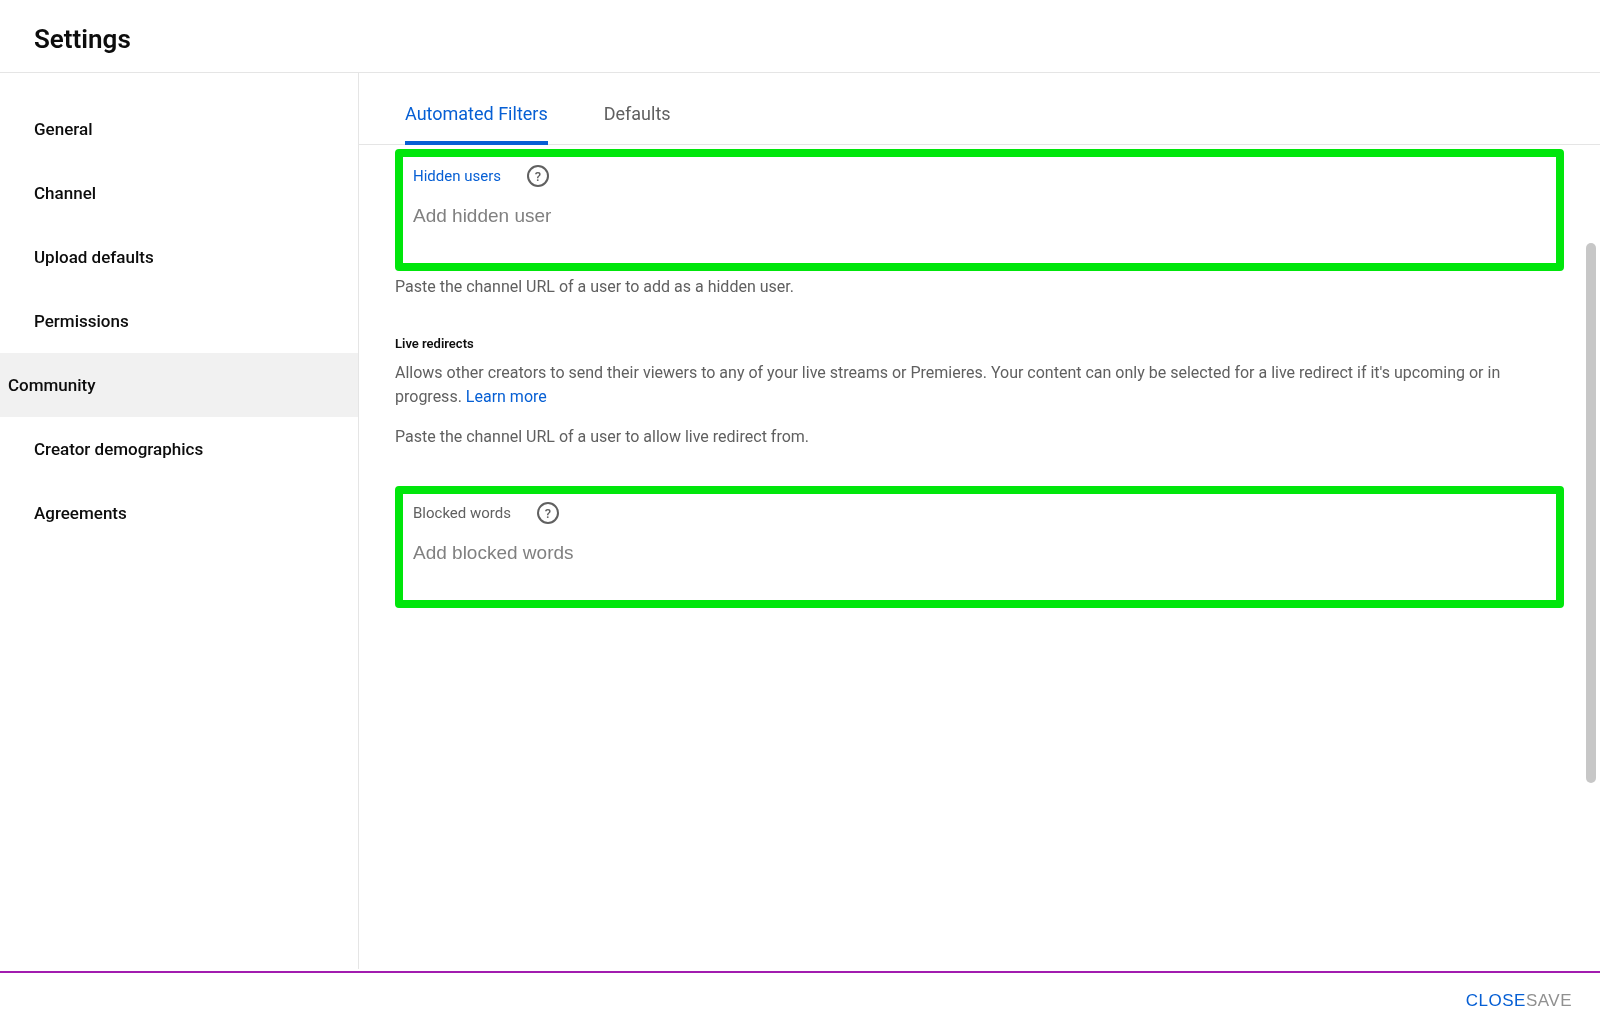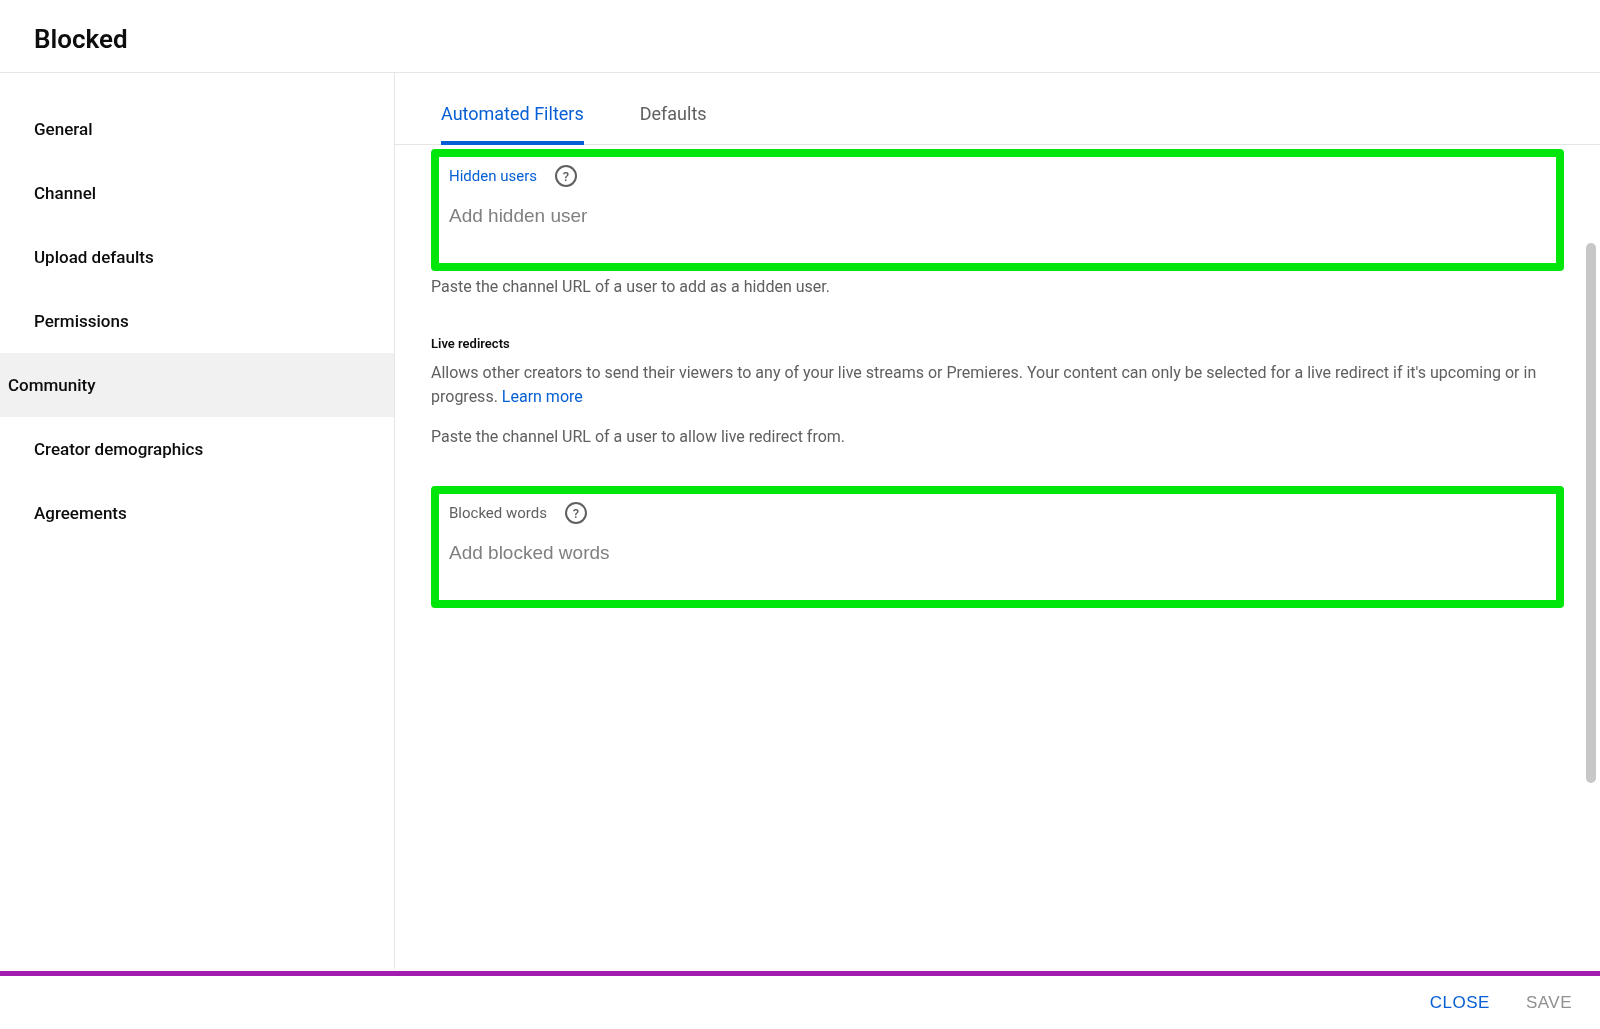--- a/index.html
+++ b/index.html
@@ -3,66 +3,66 @@
 <meta charset="utf-8">
 <style>
 * { box-sizing: border-box; margin: 0; padding: 0; }
 body { font-family: Roboto, Arial, sans-serif; background: #fff; color: #0d0d0d; width: 1600px; height: 1029px; overflow: hidden; position: relative; }
 
 .header { padding: 24px 34px 18px; border-bottom: 1px solid #e5e5e5; }
 .header h1 { font-size: 26px; font-weight: 600; color: #0d0d0d; }
 
 .body { display: flex; height: calc(100% - 75px - 58px); }
 
-.sidebar { width: 395px; border-right: 1px solid #e5e5e5; padding-top: 24px; }
+.sidebar { width: 359px; border-right: 1px solid #e5e5e5; padding-top: 24px; }
 .sidebar-item { padding: 22px 34px; font-size: 17px; font-weight: 500; color: #0d0d0d; cursor: pointer; }
 .sidebar-item.active { background: #f1f1f1; padding-left: 8px; }
 
 .main { flex: 1; position: relative; overflow: hidden; }
 
 .tabs { display: flex; gap: 56px; padding: 30px 46px 0; border-bottom: 1px solid #e5e5e5; }
 .tab { font-size: 18px; font-weight: 400; color: #606060; padding-bottom: 20px; cursor: pointer; position: relative; }
 .tab.active { color: #065fd4; }
 .tab.active::after { content: ""; position: absolute; left: 0; right: 0; bottom: -1px; height: 4px; background: #065fd4; }
 
 .content { padding: 0 0 40px 0; height: calc(100% - 72px); overflow-y: auto; }
 
 .highlight-box { border: 8px solid #00e60b; border-radius: 4px; margin: 0 36px 6px 36px; padding: 8px 10px 36px 10px; background: #fff; }
 .highlight-box.first { margin-top: 4px; border-top: 8px solid #00e60b; }
-.field-label { font-size: 15px; color: #606060; display: flex; align-items: center; gap: 18px; margin-bottom: 18px; }
+.field-label { font-size: 15px; color: #606060; display: flex; align-items: center; gap: 26px; margin-bottom: 18px; }
 .field-label.blue { color: #065fd4; }
 .field-input { font-size: 19px; color: #808080; border: none; outline: none; width: 100%; background: transparent; }
 .field-input::placeholder { color: #808080; }
 
 .help-icon { width: 22px; height: 22px; border: 2px solid #606060; border-radius: 50%; display: inline-flex; align-items: center; justify-content: center; font-size: 13px; color: #606060; font-weight: 500; }
 
 .helper { font-size: 16px; color: #606060; margin: 0 36px 40px 36px; }
 
 .section-title { font-size: 13px; font-weight: 600; color: #0d0d0d; margin: 0 36px 10px 36px; }
 .section-desc { font-size: 16px; color: #606060; margin: 0 36px 18px 36px; line-height: 1.5; }
 .learn-more { color: #065fd4; text-decoration: none; text-align: right; }
 
 .outlined-box { border: 1px solid #d3d3d3; border-radius: 6px; margin: 0 36px 10px 36px; padding: 18px 18px 46px 18px; }
 .outlined-box .inner-label { font-size: 15px; color: #606060; margin-bottom: 26px; }
 .outlined-box .inner-input { font-size: 20px; color: #808080; border: none; outline: none; width: 100%; }
 .outlined-box .inner-input::placeholder { color: #808080; }
 
-.footer { position: absolute; bottom: 0; left: 0; right: 0; height: 58px; border-top: 5px solid #a21caf; display: flex; justify-content: flex-end; align-items: center; padding: 0 28px; gap: 36px; background: #fff; }
+.footer { position: absolute; bottom: 0; left: 0; right: 0; height: 58px; border-top: 2px solid #a21caf; display: flex; justify-content: flex-end; align-items: center; padding: 0 28px; background: #fff; }
 .footer-btn { font-size: 17px; font-weight: 500; letter-spacing: 0.5px; background: none; border: none; cursor: pointer; }
 .btn-close { color: #065fd4; }
 .btn-save { color: #909090; }
 
 .scrollbar-track { position: absolute; right: 4px; top: 170px; width: 10px; height: 540px; background: transparent; }
 .scrollbar-thumb { width: 10px; height: 540px; background: #c7c7c7; border-radius: 5px; }
 </style>
 </head>
 <body>
 
 <div class="header">
-  <h1>Blocked</h1>
+  <h1>Settings</h1>
 </div>
 
 <div class="body">
 
   <div class="sidebar">
     <div class="sidebar-item"><span>General</span></div>
     <div class="sidebar-item"><span>Channel</span></div>
     <div class="sidebar-item"><span>Upload defaults</span></div>
     <div class="sidebar-item"><span>Permissions</span></div>
     <div class="sidebar-item active"><span>Community</span></div>

